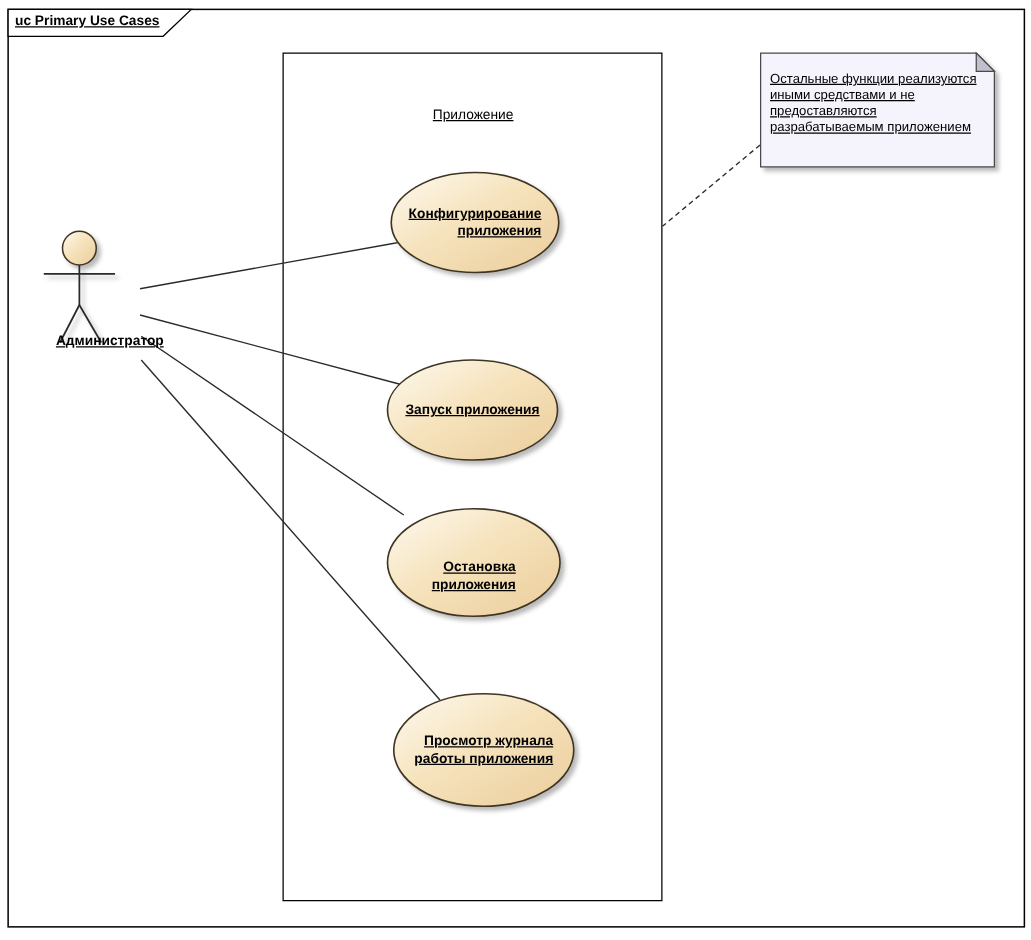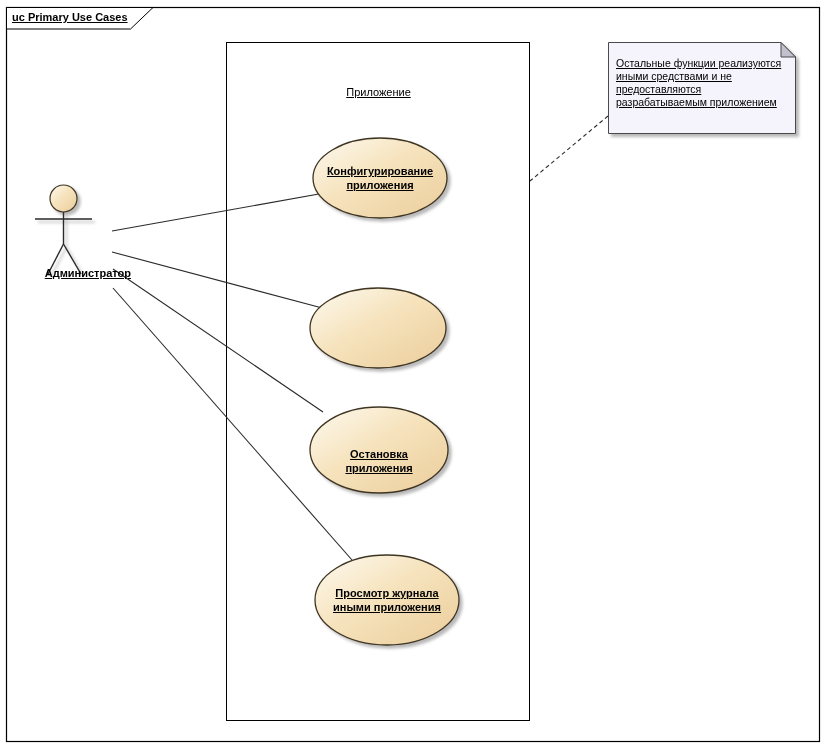--- a/index.html
+++ b/index.html
@@ -42,21 +42,21 @@
     left: 227px;
     top: 46px;
     width: 303px;
     text-align: center;
     margin-top: 40px;
   }
   .uc-label {
     display: flex;
     align-items: center;
     justify-content: center;
-    text-align: center;
+    text-align: right;
     font-weight: bold;
     line-height: 14px;
     white-space: pre;
     width: 180px;
     height: 60px;
   }
   .uc-label-1 { left: 290px; top: 148px; }
   .uc-label-2 { left: 288px; top: 298px; }
   .uc-label-3 { left: 289px; top: 431px; }
   .uc-label-4 { left: 297px; top: 570px; }
@@ -125,24 +125,25 @@
       <path d="M781,42.5 L781,57 L795.5,57 Z" fill="#c2c0cc" stroke="#4a4a4a" stroke-width="1"></path>
     </g>
   </svg>
 
   <div class="txt frame-title">uc Primary Use Cases</div>
 
   <div class="txt boundary-label">Приложение</div>
 
   <div class="txt uc-label uc-label-1">Конфигурирование
 приложения</div>
+  <div class="txt uc-label uc-label-2">Запуск приложения</div>
   <div class="txt uc-label uc-label-3">Остановка
 приложения</div>
   <div class="txt uc-label uc-label-4">Просмотр журнала
-иными приложения</div>
+работы приложения</div>
 
   <div class="txt actor-label">Администратор</div>
 
   <div class="txt note-text">Остальные функции реализуются
 иными средствами и не
 предоставляются
 разрабатываемым приложением</div>
 </div>
 
 </body></html>

